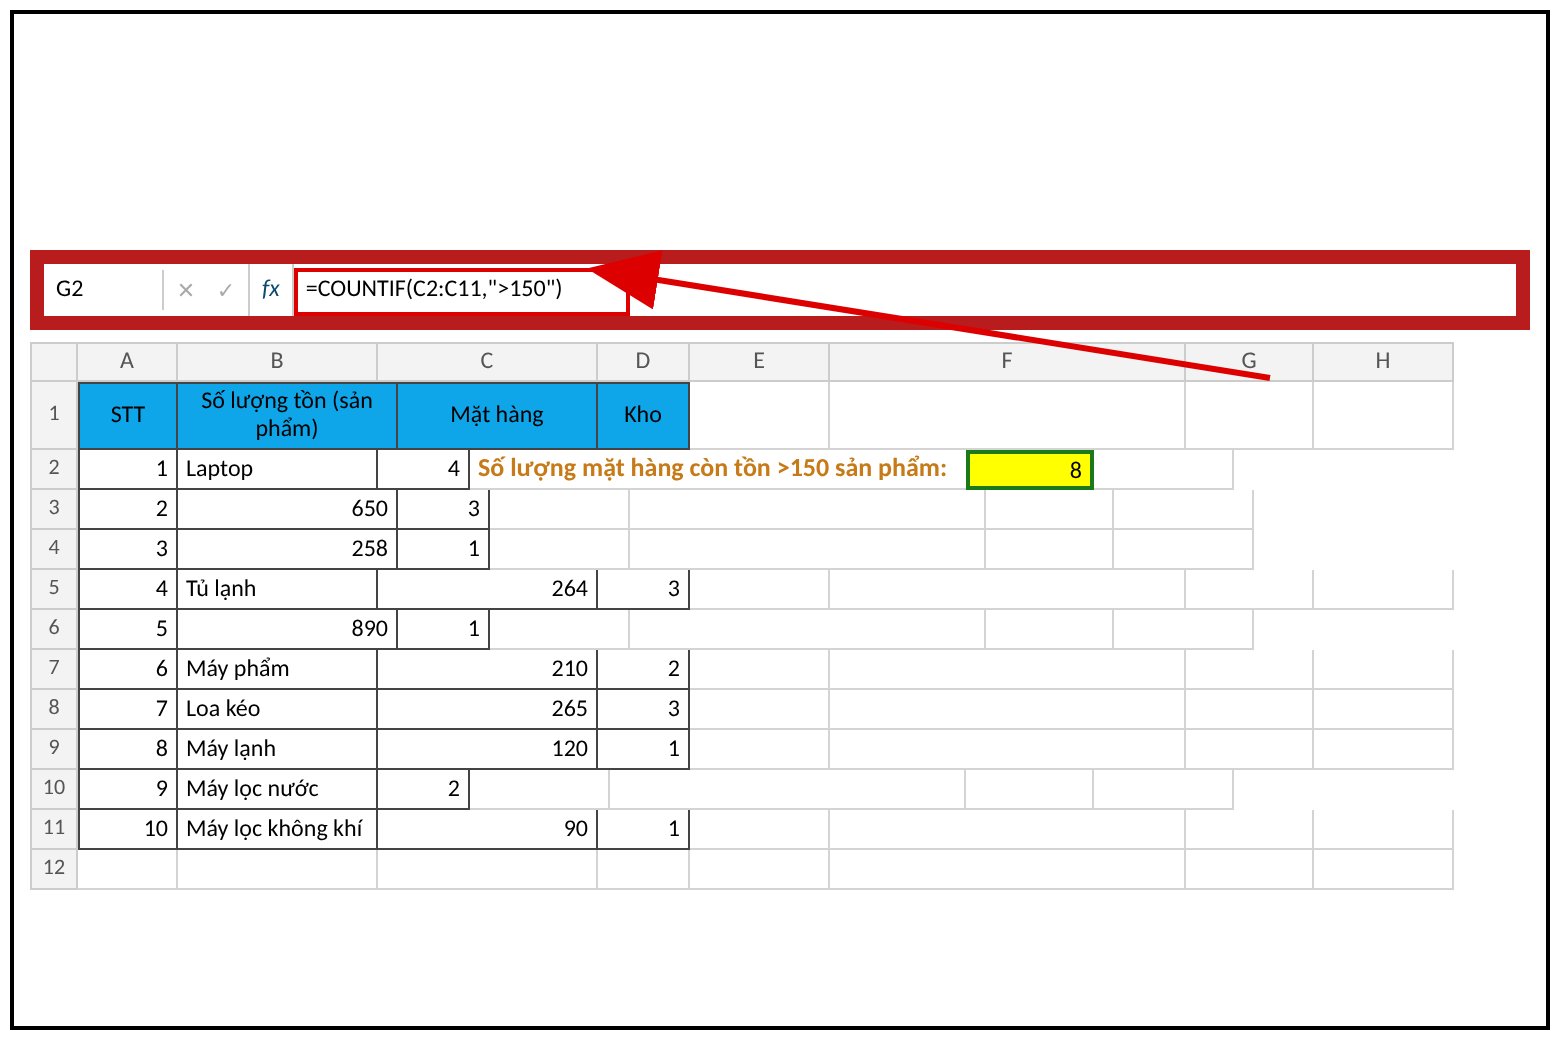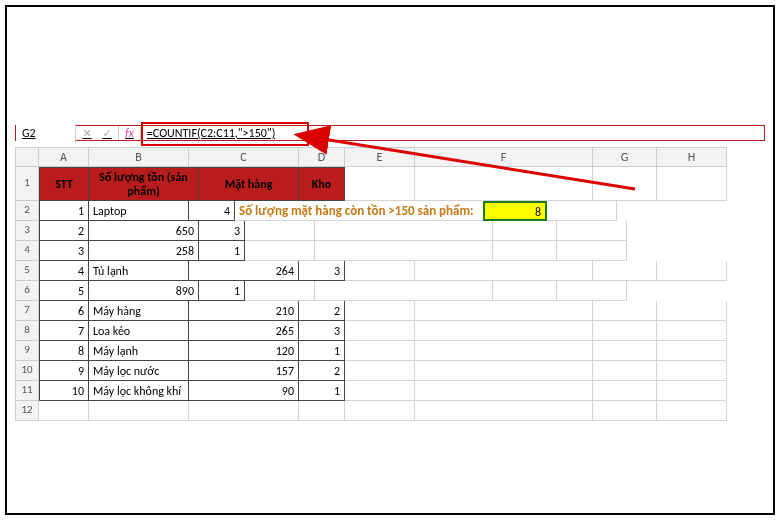--- a/index.html
+++ b/index.html
@@ -23,42 +23,41 @@
   }
   .content {
     position: absolute;
     top: 118px;
     left: 8px;
     right: 8px;
   }
   .formula-bar {
     display: flex;
     align-items: center;
-    height: 16px;
-    border: 1px solid #b91c1c;
+    height: 40px;
+    border: 7px solid #b91c1c;
     background: #fff;
-    text-decoration: underline;
   }
   .name-box {
     width: 60px;
     padding: 3px 6px;
     border-right: 1px solid #ccc;
     background: #fff;
   }
   .fb-controls {
     display: flex;
     align-items: center;
     color: #aaa;
     padding: 0 4px;
     gap: 6px;
   }
   .fb-controls span { width: 14px; text-align: center; font-size: 11px; }
   .fx-label {
     font-style: italic;
-    color: #ec4899;
+    color: #0c4a6e;
     padding: 0 6px;
     border-right: 1px solid #ccc;
     border-left: 1px solid #ccc;
     height: 100%;
     display: flex;
     align-items: center;
   }
   .formula-input {
     flex: 1;
     padding: 2px 6px;
@@ -122,22 +121,22 @@
   .wC { width: 110px; }
   .wD { width: 46px; }
   .wE { width: 70px; }
   .wF { width: 178px; }
   .wG { width: 64px; }
   .wH { width: 70px; }
   .tbl-border { border-right: 1px solid #444; border-bottom: 1px solid #444; }
   .tbl-border-top { border-top: 1px solid #444; }
   .tbl-border-left { border-left: 1px solid #444; }
   .hdr {
-    background: #b91c1c;
-    font-weight: bold;
+    background: #0ea5e9;
+    font-weight: normal;
     text-align: center;
     display: flex;
     align-items: center;
     justify-content: center;
     white-space: normal;
   }
   .num { text-align: right; }
   .note {
     color: #c67a18;
     font-weight: bold;
@@ -258,21 +257,21 @@
           <div class="cell wA num tbl-border tbl-border-left">5</div>
           <div class="cell wC num tbl-border">890</div>
           <div class="cell wD num tbl-border">1</div>
           <div class="cell wE"></div>
           <div class="cell wF"></div>
           <div class="cell wG"></div>
           <div class="cell wH"></div>
         </div>
         <div class="row">
           <div class="cell wA num tbl-border tbl-border-left">6</div>
-          <div class="cell wB tbl-border">Máy hàng</div>
+          <div class="cell wB tbl-border">Máy phẩm</div>
           <div class="cell wC num tbl-border">210</div>
           <div class="cell wD num tbl-border">2</div>
           <div class="cell wE"></div>
           <div class="cell wF"></div>
           <div class="cell wG"></div>
           <div class="cell wH"></div>
         </div>
         <div class="row">
           <div class="cell wA num tbl-border tbl-border-left">7</div>
           <div class="cell wB tbl-border">Loa kéo</div>
@@ -289,21 +288,20 @@
           <div class="cell wC num tbl-border">120</div>
           <div class="cell wD num tbl-border">1</div>
           <div class="cell wE"></div>
           <div class="cell wF"></div>
           <div class="cell wG"></div>
           <div class="cell wH"></div>
         </div>
         <div class="row">
           <div class="cell wA num tbl-border tbl-border-left">9</div>
           <div class="cell wB tbl-border">Máy lọc nước</div>
-          <div class="cell wC num tbl-border">157</div>
           <div class="cell wD num tbl-border">2</div>
           <div class="cell wE"></div>
           <div class="cell wF"></div>
           <div class="cell wG"></div>
           <div class="cell wH"></div>
         </div>
         <div class="row">
           <div class="cell wA num tbl-border tbl-border-left">10</div>
           <div class="cell wB tbl-border">Máy lọc không khí</div>
           <div class="cell wC num tbl-border">90</div>

